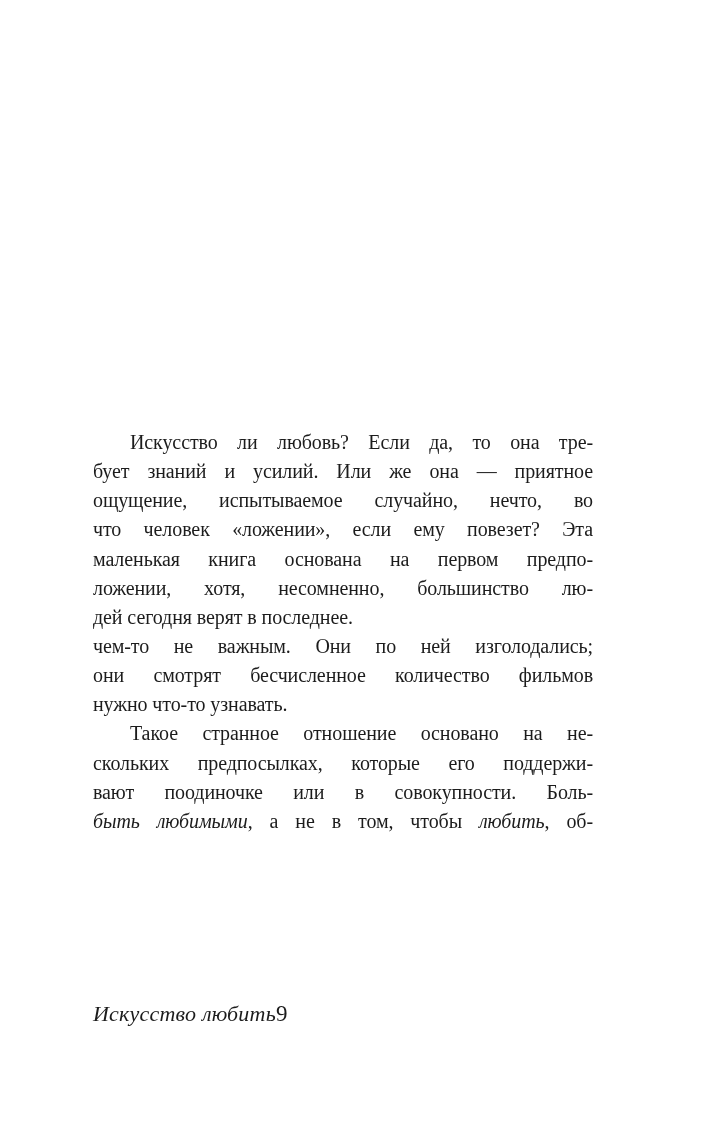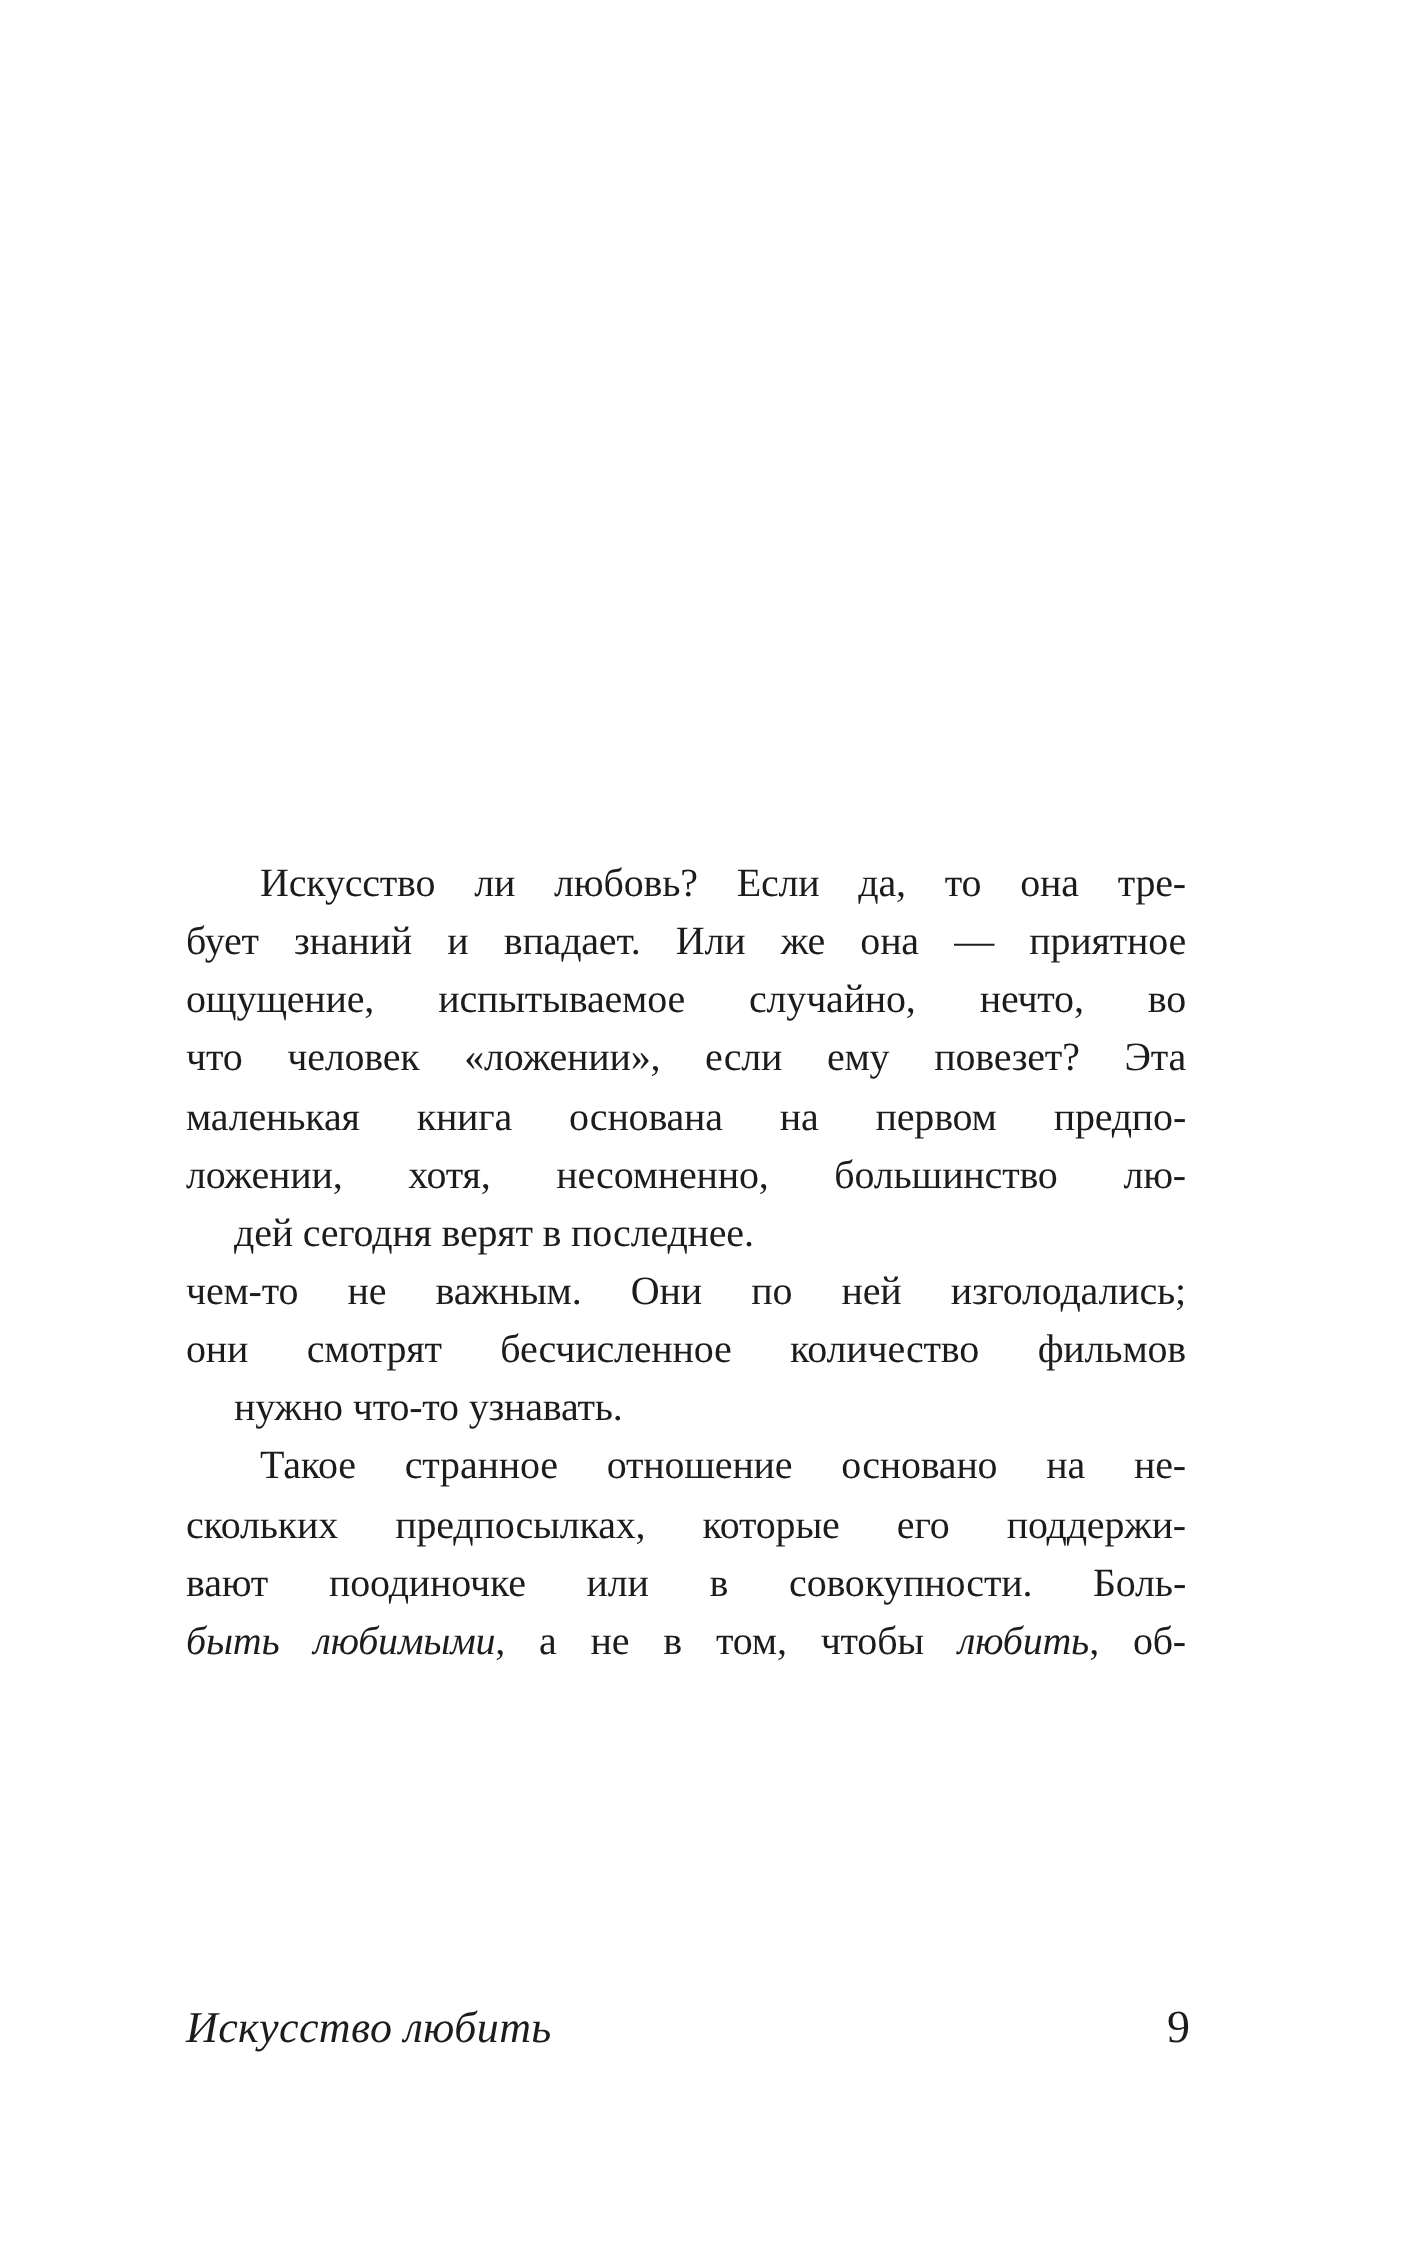--- a/index.html
+++ b/index.html
@@ -30,56 +30,55 @@
     letter-spacing: -0.1px;
   }
   .line {
     text-align: justify;
     text-align-last: justify;
     height: 29.15px;
     overflow: hidden;
   }
   .line.flush {
     text-align-last: left;
-    margin-left: 24px;
   }
   .line.indent {
     text-indent: 37px;
   }
   .i {
     font-style: italic;
   }
   .footer {
     position: absolute;
     left: 93px;
     top: 1001px;
     width: 502px;
     display: flex;
-    justify-content: space-between;
+    justify-content: flex-start;
     align-items: baseline;
     line-height: 26px;
   }
   .running-title {
     font-style: italic;
     font-size: 22px;
     letter-spacing: 0.2px;
   }
   .page-number {
     font-size: 23px;
   }
 </style>
 </head>
 <body>
 
 <div class="page">
 
   <main class="text-block" id="body-text">
       <div>
         <div class="line indent"><span>Искусство ли любовь? Если да, то она тре-</span></div>
-        <div class="line"><span>бует знаний и впадает. Или же она — приятное</span></div>
+        <div class="line"><span>бует знаний и усилий. Или же она — приятное</span></div>
         <div class="line"><span>ощущение, испытываемое случайно, нечто, во</span></div>
         <div class="line"><span>что человек «ложении», если ему повезет? Эта</span></div>
         <div class="line"><span>маленькая книга основана на первом предпо-</span></div>
         <div class="line"><span>ложении, хотя, несомненно, большинство лю-</span></div>
         <div class="line flush"><span>дей сегодня верят в последнее.</span></div>
       </div>
       <div>
         <div class="line"><span>чем-то не важным. Они по ней изголодались;</span></div>
         <div class="line"><span>они смотрят бесчисленное количество фильмов</span></div>
         <div class="line flush"><span>нужно что-то узнавать.</span></div>

